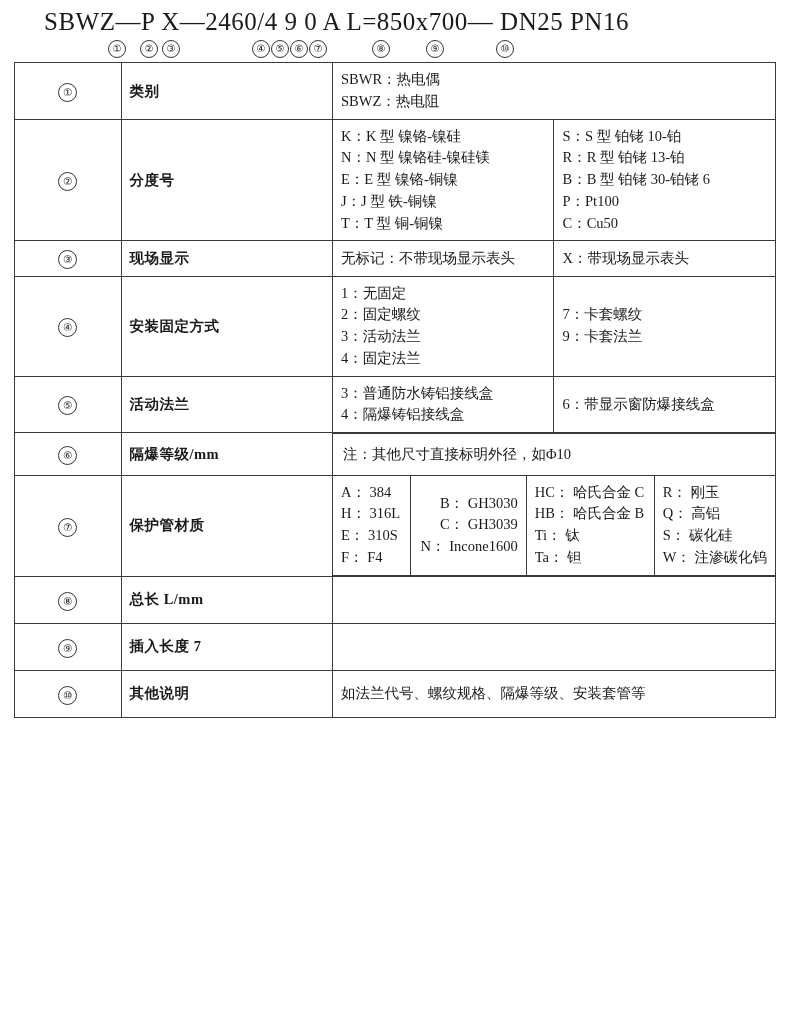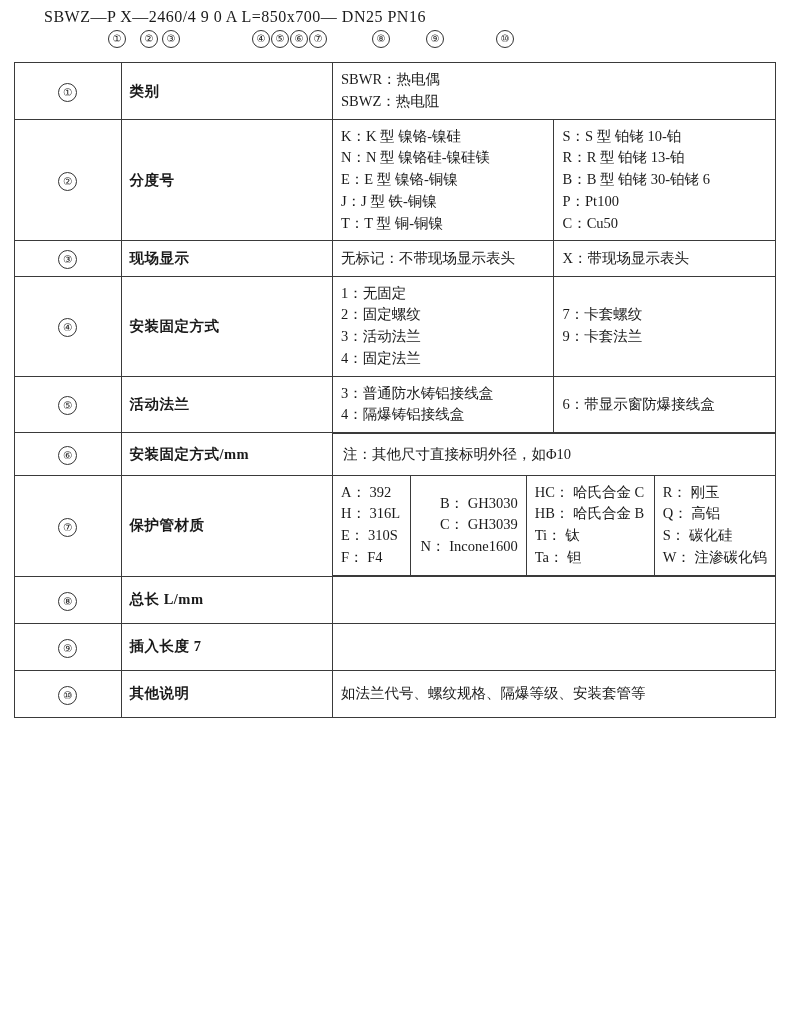--- a/index.html
+++ b/index.html
@@ -24,21 +24,21 @@
   }
 
   
   .code-header {
     padding-top: 8px;
     padding-left: 30px;
     height: 62px;
     box-sizing: border-box;
   }
   .code-line {
-    font-size: 16px;
+    font-size: 25px;
     letter-spacing: 0.5px;
     white-space: nowrap;
     font-family: "Liberation Serif", "DejaVu Serif", serif;
   }
   .markers {
     position: relative;
     height: 22px;
     margin-top: 4px;
     width: 560px;
   }
@@ -207,21 +207,21 @@
       </td>
       <td class="c2 lines tight">
         <div>6：带显示窗防爆接线盒</div>
       </td>
     </tr>
 
     <tr>
       <td class="num">
         <span class="circ">⑥</span>
       </td>
-      <td class="name">安装固定方式/mm</td>
+      <td class="name">隔爆等级/mm</td>
       <td colspan="2" style="padding:0;">
         <table class="sub">
           <tbody>
           <tr>
             <td colspan="2" class="note" style="border-bottom:0;border-left:0;border-right:0;padding:9px 8px 9px 10px;">注：其他尺寸直接标明外径，如Φ10</td>
           </tr>
         </tbody>
             </table>
       </td>
     </tr>
@@ -229,21 +229,21 @@
     <tr>
       <td class="num">
         <span class="circ">⑦</span>
       </td>
       <td class="name">保护管材质</td>
       <td colspan="2" style="padding:0;">
         <table class="sub">
           <tbody>
                 <tr>
             <td class="lines tight vmid" style="width:128px;border-top:0;border-left:0;">
-              <div>A： 392</div>
+              <div>A： 384</div>
               <div>H： 316L</div>
               <div>E： 310S</div>
               <div>F： F4</div>
             </td>
             <td class="lines tight vmid" style="width:148px;border-top:0;text-align:right;">
               <div>B： GH3030</div>
               <div>C： GH3039</div>
               <div>N： Incone1600</div>
             </td>
             <td class="lines tight vmid" style="width:160px;border-top:0;">

